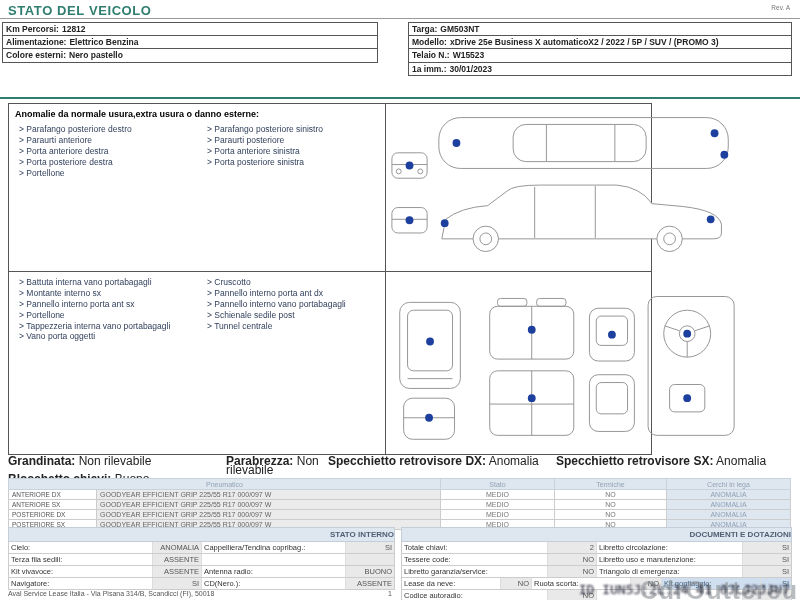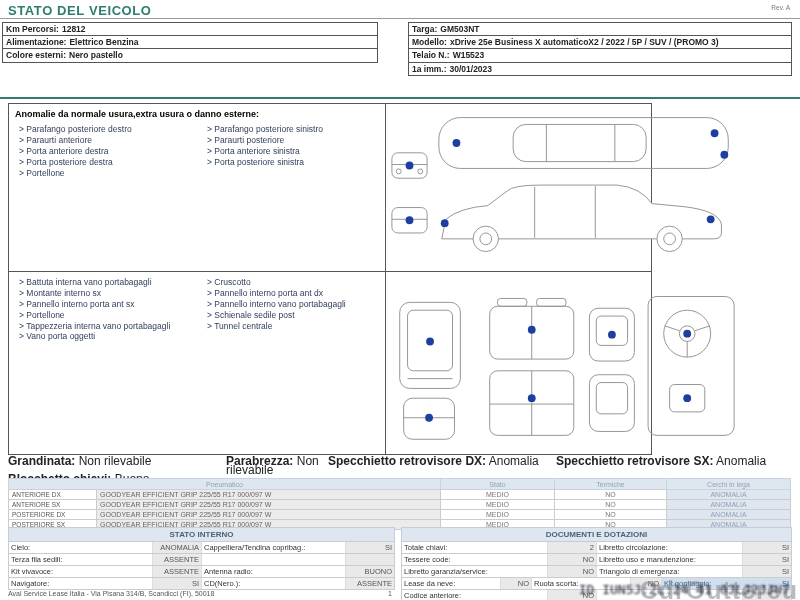--- a/index.html
+++ b/index.html
@@ -47,21 +47,21 @@
   .tyres td{border:1px solid #ccc;height:9px;padding:0 3px;overflow:hidden;white-space:nowrap;}
   td.pos{font-size:6.5px;color:#555;}
   td.desc{background:#ebebeb;color:#666;}
   td.cc{text-align:center;color:#777;}
   td.cerchi{background:#dee7f0;color:#8fa0b5;text-align:center;}
   
   .bottom{position:absolute;top:527px;left:8px;right:8px;display:flex;gap:6px;}
   .btable{font-size:7.5px;}
   .btable.left{width:387px;}
   .btable.right{flex:1;}
-  .bt-header{background:#dee7f0;color:#4f5f73;font-weight:bold;text-align:center;
+  .bt-header{background:#dee7f0;color:#4f5f73;font-weight:bold;text-align:right;
              font-size:8px;padding:2px 0;border:1px solid #c4cdd8;}
   .bt-row{display:flex;border:1px solid #ccc;border-top:none;height:11px;line-height:11px;}
   .bt-label{flex:1;min-width:0;padding:0 2px;color:#333;border-right:1px solid #ddd;
             overflow:hidden;white-space:nowrap;}
   .bt-val{width:44px;background:#e9e9e9;text-align:right;padding:0 2px;color:#555;
           border-right:1px solid #ddd;overflow:hidden;}
   .bt-val.sm{width:26px;}
   .bt-row > :last-child{border-right:none;}
   .hl{background:#cfdff0 !important;color:#45607e !important;}
   
@@ -341,21 +341,21 @@
       </div>
       <div class="bt-row">
         <div class="bt-label">Lease da neve:</div>
         <div class="bt-val sm">NO</div>
         <div class="bt-label">Ruota scorta:</div>
         <div class="bt-val sm">NO</div>
         <div class="bt-label hl">Kit gonfiaggio:</div>
         <div class="bt-val sm hl">SI</div>
       </div>
       <div class="bt-row">
-        <div class="bt-label">Codice anteriore:</div>
+        <div class="bt-label">Codice autoradio:</div>
         <div class="bt-val">NO</div>
         <div class="bt-label"></div>
         <div class="bt-val"></div>
       </div>
     </div>
   </div>
 
   <div class="footer-company">Aval Service Lease Italia - Via Pisana 314/B, Scandicci (FI), 50018</div>
   <div class="page-number">1</div>
   <div class="watermark">CdrOuttereu</div>

